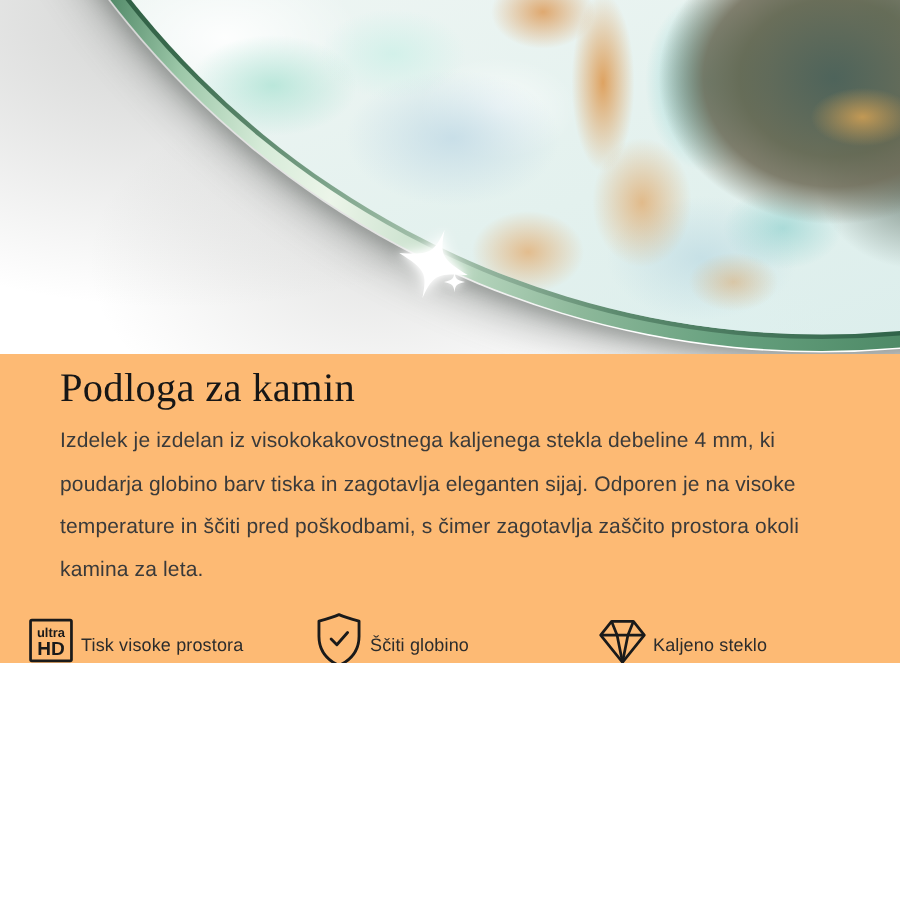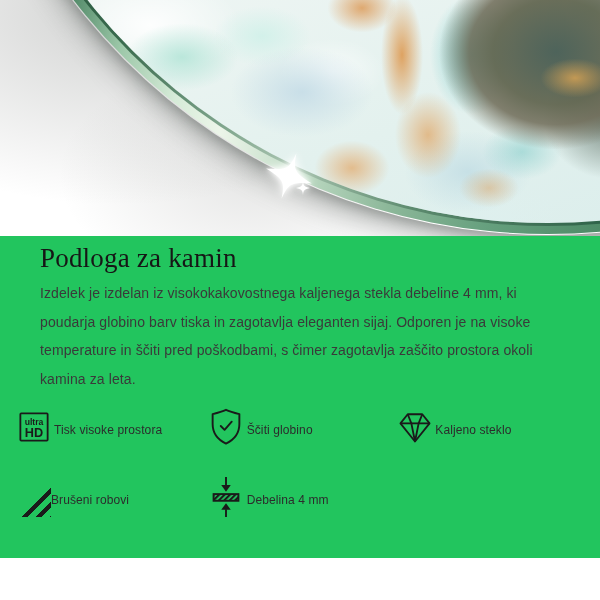--- a/index.html
+++ b/index.html
@@ -1,19 +1,19 @@
 <!DOCTYPE html>
 <html><head>
 <meta charset="utf-8">
 <style>
   * { margin:0; padding:0; box-sizing:border-box; }
   html,body { background:#fff; }
   .page {
-    position:relative; width:600px; height:558px; margin:0 auto;
-    background:#22c55e; overflow:hidden;
+    position:relative; width:600px; height:442px; margin:0 auto;
+    background:#fdba74; overflow:hidden;
     font-family:"Liberation Sans", sans-serif;
   }
 
   
   .hero { position:relative; width:600px; height:236px; overflow:hidden; background:#fff; }
   .hero-wash {
     position:absolute; inset:0;
     background:
       radial-gradient(500px 300px at 120px 10px, rgba(122,125,122,.34), rgba(122,125,122,0) 65%),
       radial-gradient(280px 170px at 255px 175px, rgba(128,130,126,.20), rgba(128,130,126,0) 70%);

